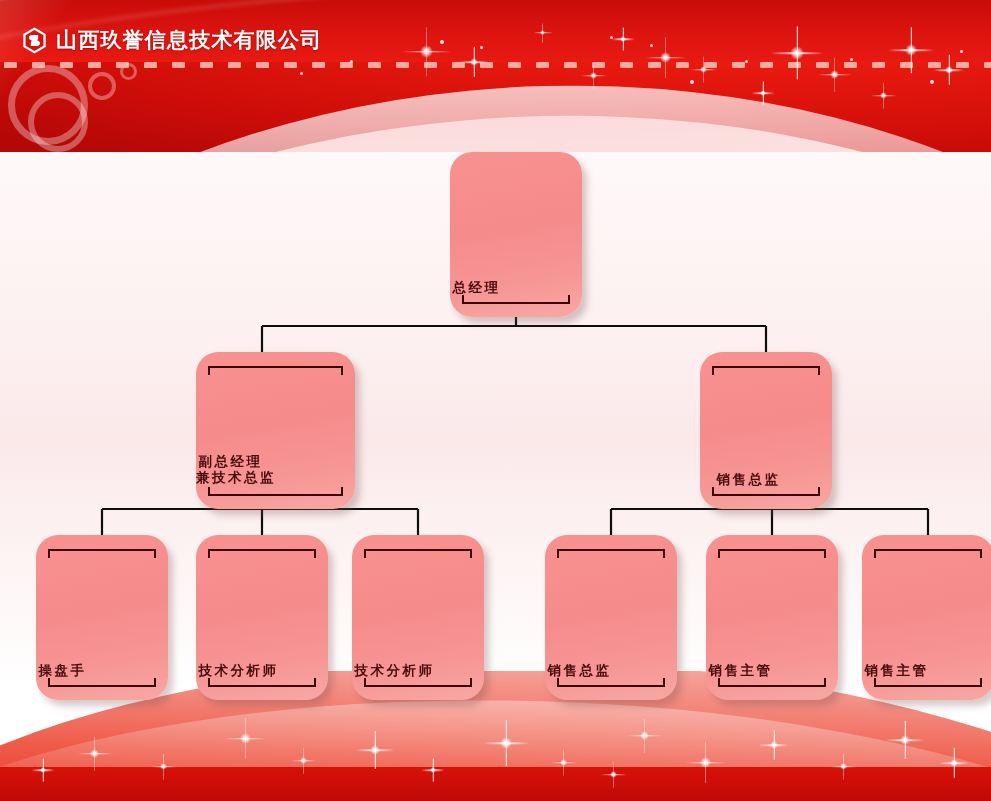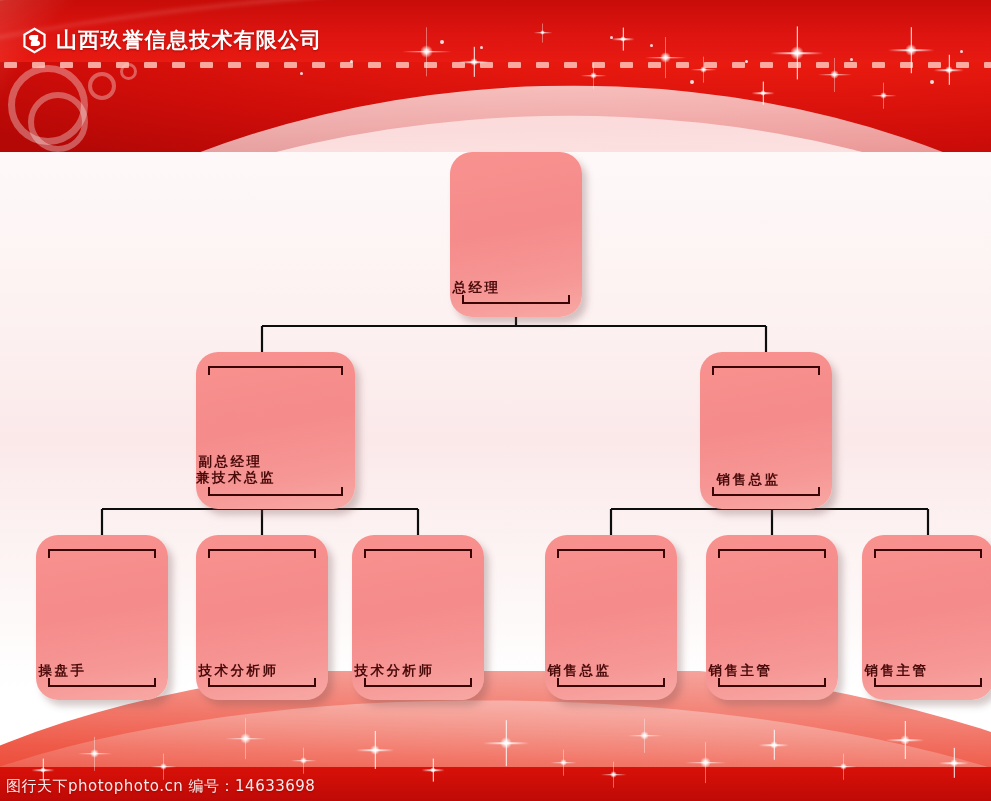--- a/index.html
+++ b/index.html
@@ -333,21 +333,20 @@
         <div class="spark" style="left: 700px; top: 86px; width: 11px; height: 11px;"></div>
         <div class="spark" style="left: 770px; top: 70px; width: 8px; height: 8px;"></div>
         <div class="spark" style="left: 840px; top: 92px; width: 7px; height: 7px;"></div>
         <div class="spark" style="left: 900px; top: 64px; width: 10px; height: 10px;"></div>
         <div class="spark" style="left: 950px; top: 88px; width: 8px; height: 8px;"></div>
         <div class="spark" style="left: 40px; top: 96px; width: 6px; height: 6px;"></div>
         <div class="spark" style="left: 610px; top: 100px; width: 7px; height: 7px;"></div>
       </div>
   </div>
 
-  <div class="watermark">图行天下photophoto.cn  编号：14633698</div>
 
   <div id="chart">
     <svg class="links" id="links">
         <line x1="516" y1="170" x2="516" y2="326"></line>
         <line x1="262" y1="326" x2="766" y2="326"></line>
         <line x1="262" y1="326" x2="262" y2="371"></line>
         <line x1="766" y1="326" x2="766" y2="371"></line>
         <line x1="262" y1="370" x2="262" y2="509"></line>
         <line x1="102" y1="509" x2="418" y2="509"></line>
         <line x1="102" y1="509" x2="102" y2="554"></line>

